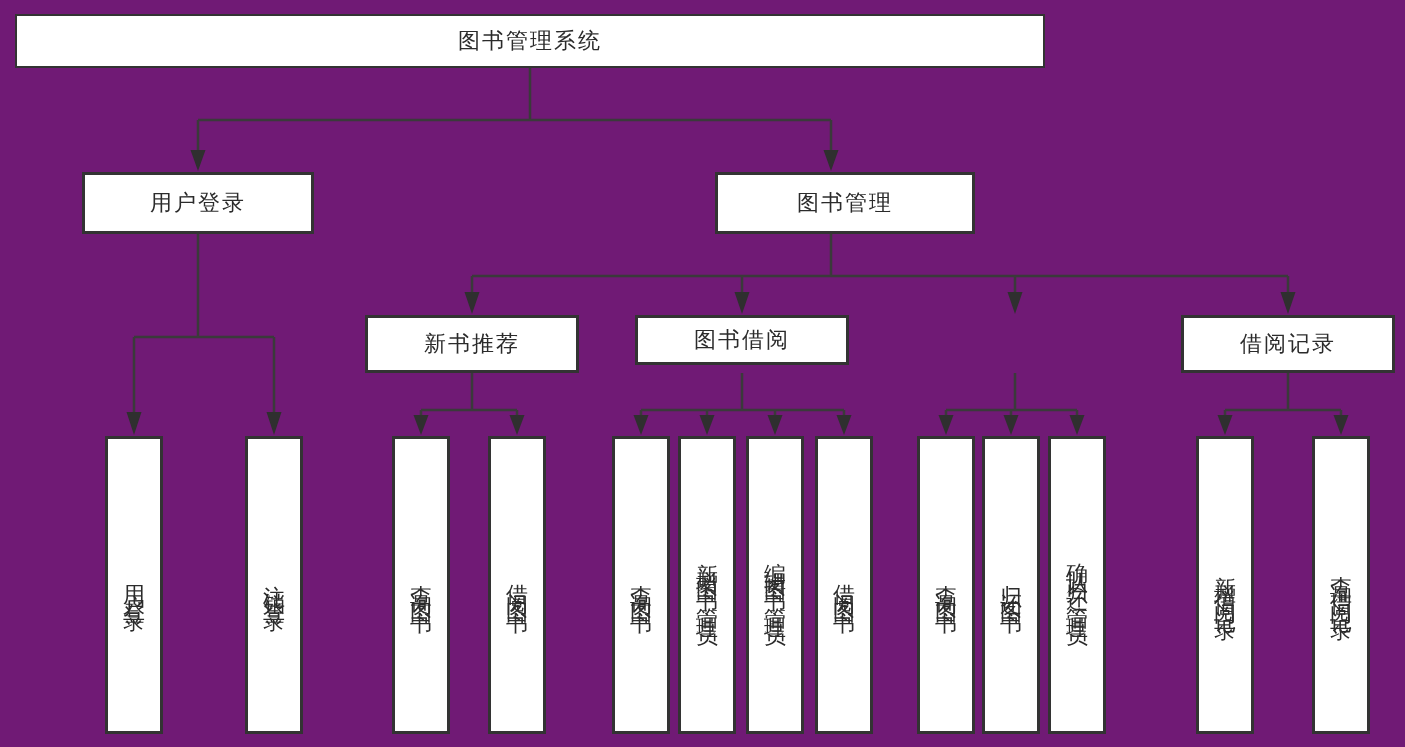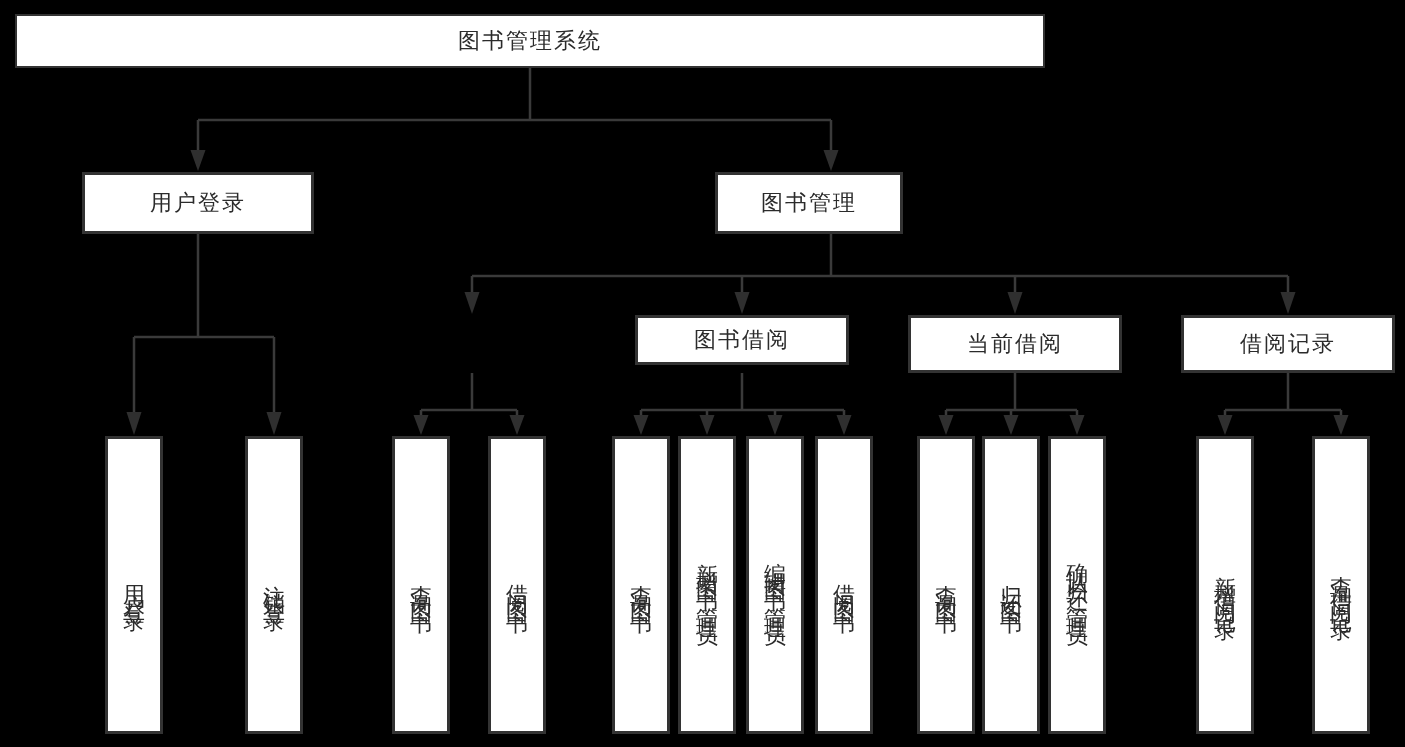--- a/index.html
+++ b/index.html
@@ -1,20 +1,20 @@
 <!DOCTYPE html>
 <html><head>
 <meta charset="utf-8">
 <style>
   html, body { margin: 0; padding: 0; background: #ffffff; }
   .canvas {
     position: relative;
     width: 1405px;
     height: 747px;
-    background: #000000;
+    background: #701a75;
     overflow: hidden;
     font-family: "Liberation Sans", "DejaVu Sans", sans-serif;
     color: #2b2b2b;
   }
   .connectors { position: absolute; left: 0; top: 0; }
   .hbox {
     position: absolute;
     box-sizing: border-box;
     border: 3px solid #333333;
     background: #ffffff;
@@ -110,29 +110,29 @@
     </g>
   </svg>
 
   <div class="hbox root-box" style="left:15px; top:14px; width:1030px; height:54px;">
     <span>图书管理系统</span>
   </div>
 
   <div class="hbox" style="left:82px; top:172px; width:232px; height:62px;">
     <span>用户登录</span>
   </div>
-  <div class="hbox" style="left:715px; top:172px; width:188px; height:62px;">
+  <div class="hbox" style="left:715px; top:172px; width:260px; height:62px;">
     <span>图书管理</span>
   </div>
 
+  <div class="hbox" style="left:365px; top:315px; width:214px; height:58px;">
+    <span>新书推荐</span>
+  </div>
   <div class="hbox" style="left:635px; top:315px; width:214px; height:50px;">
     <span>图书借阅</span>
-  </div>
-  <div class="hbox" style="left:908px; top:315px; width:214px; height:58px;">
-    <span>当前借阅</span>
   </div>
   <div class="hbox" style="left:1181px; top:315px; width:214px; height:58px;">
     <span>借阅记录</span>
   </div>
 
   <div class="leaf" style="left:105px;">
     <span class="vtext">用户登录</span>
   </div>
   <div class="leaf" style="left:245px;">
     <span class="vtext">注销登录</span>

